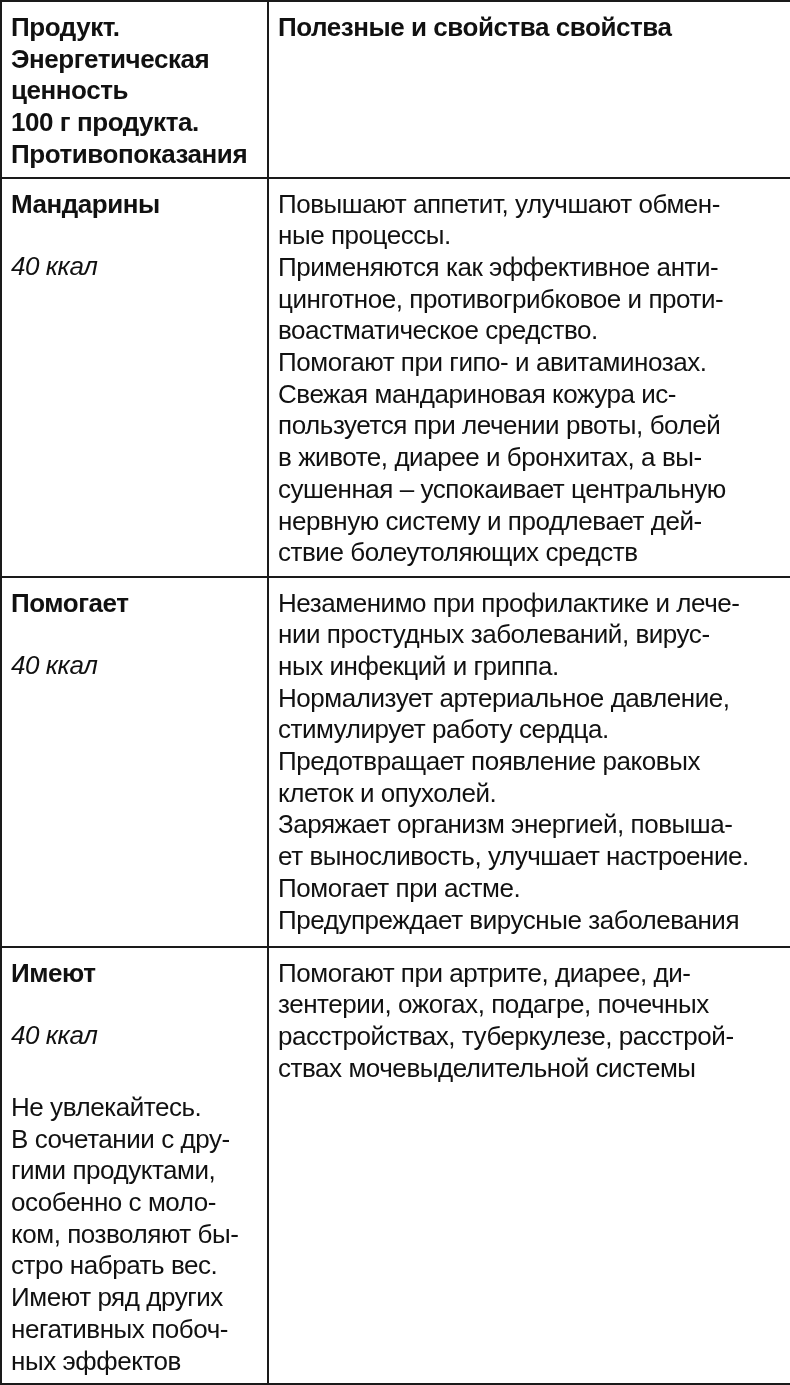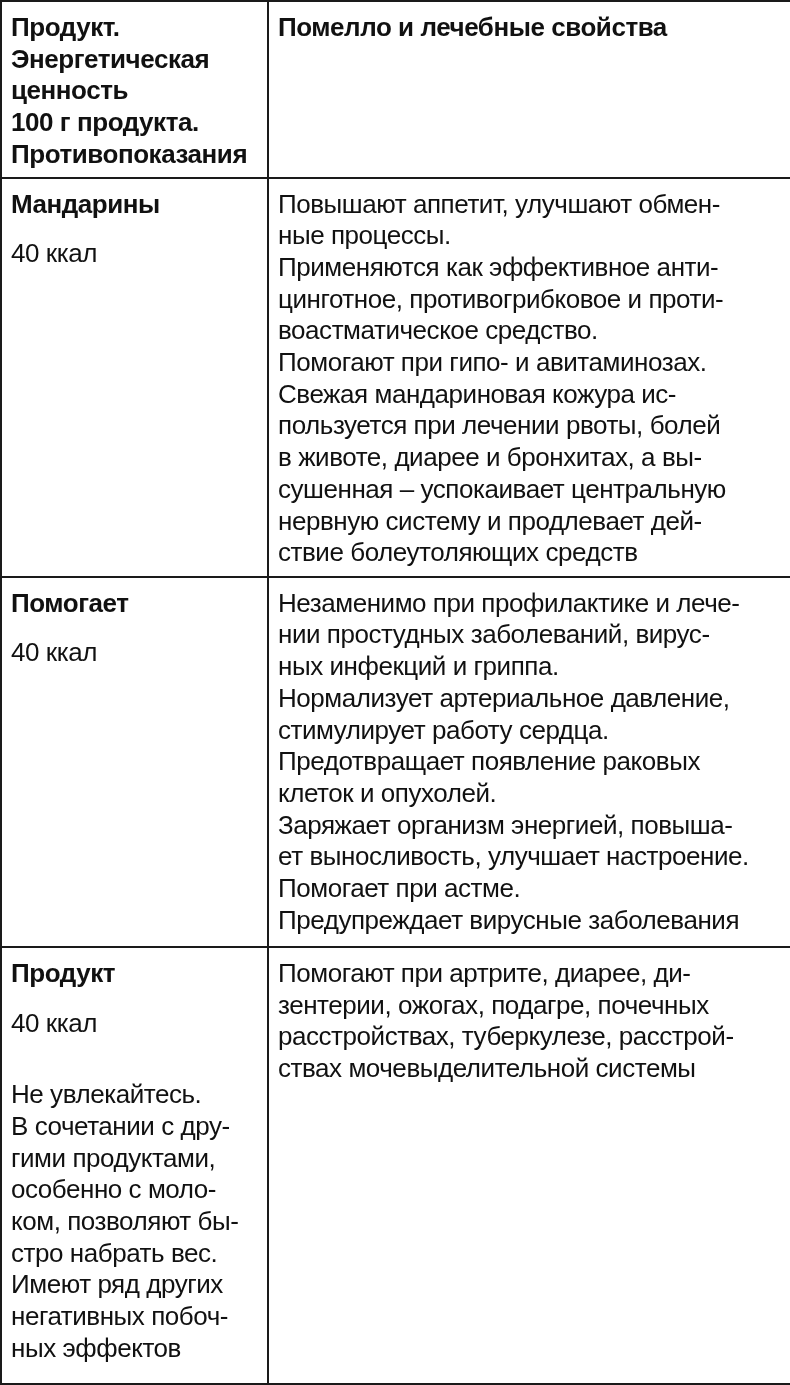--- a/index.html
+++ b/index.html
@@ -36,21 +36,21 @@
   .row-1      { height: 399px; }
   .row-2      { height: 370px; }
   .row-3      { height: 437px; }
   .txt {
     font-size: 26px;
     line-height: 31.7px;
     letter-spacing: -0.45px;
     white-space: pre;
   }
   .bold { font-weight: 700; }
-  .product-kcal { margin-top: 18px; }
+  .product-kcal { margin-top: 31px; font-style: italic; }
   .product-note { margin-top: 40px; }
 </style>
 </head>
 <body>
 
 <div class="page">
   <table class="nutrition-table">
     <colgroup>
       <col class="col-product">
       <col class="col-properties">
@@ -58,21 +58,21 @@
     <tbody>
       <tr class="row-header">
         <th>
           <div class="txt bold">Продукт.
 Энергетическая
 ценность
 100 г продукта.
 Противопоказания</div>
         </th>
         <th>
-          <div class="txt bold">Помелло и лечебные свойства</div>
+          <div class="txt bold">Полезные и свойства свойства</div>
         </th>
       </tr>
 
       <tr class="row-1">
         <td>
           <div class="txt bold product-name">Мандарины</div>
           <div class="txt product-kcal">40 ккал</div>
         </td>
         <td>
           <div class="txt">Повышают аппетит, улучшают обмен-
@@ -105,21 +105,21 @@
 клеток и опухолей.
 Заряжает организм энергией, повыша-
 ет выносливость, улучшает настроение.
 Помогает при астме.
 Предупреждает вирусные заболевания</div>
         </td>
       </tr>
 
       <tr class="row-3">
         <td>
-          <div class="txt bold product-name">Продукт</div>
+          <div class="txt bold product-name">Имеют</div>
           <div class="txt product-kcal">40 ккал</div>
           <div class="txt product-note">Не увлекайтесь.
 В сочетании с дру-
 гими продуктами,
 особенно с моло-
 ком, позволяют бы-
 стро набрать вес.
 Имеют ряд других
 негативных побоч-
 ных эффектов</div>

